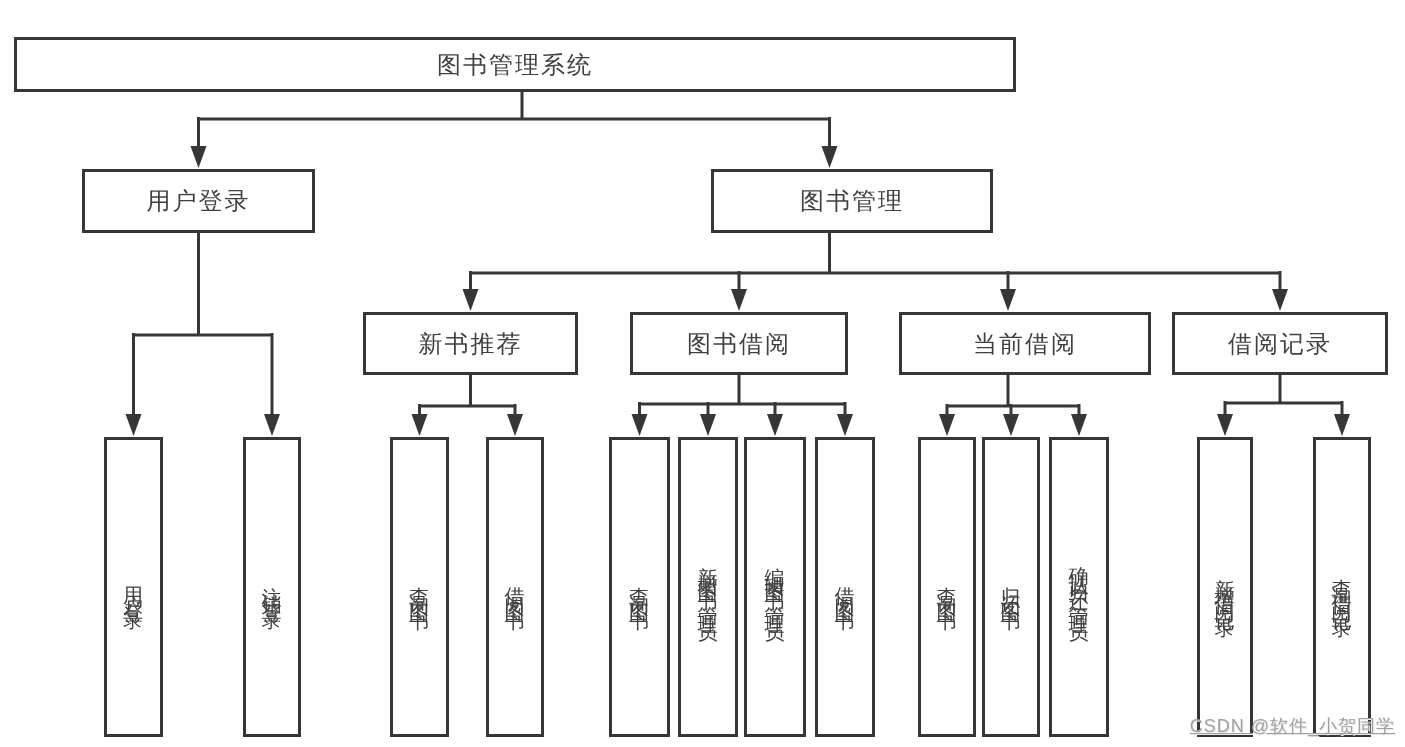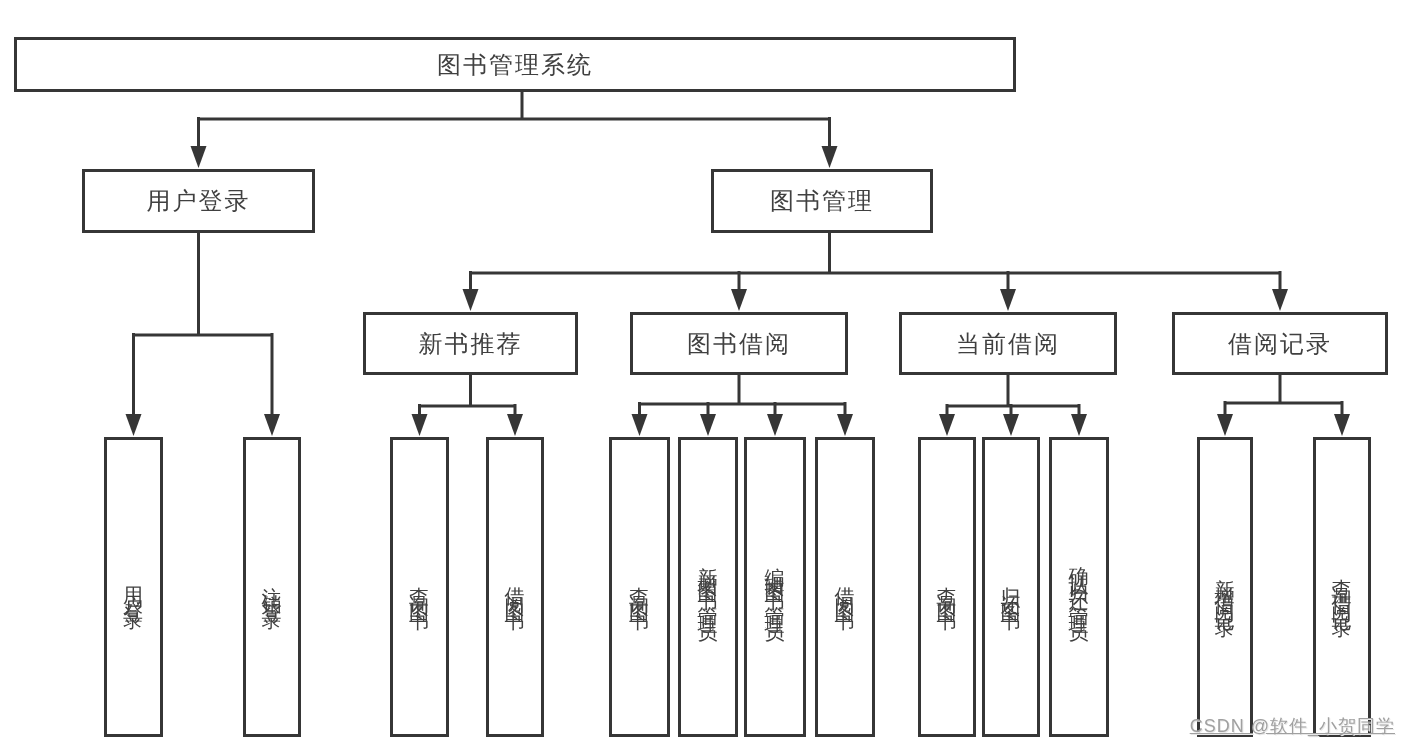--- a/index.html
+++ b/index.html
@@ -106,31 +106,31 @@
     </g>
   </svg>
 
   <div class="node hbox" style="left:14px; top:13px; width:1002px; height:55px;margin-top:24px;">
     <span>图书管理系统</span>
   </div>
 
   <div class="node hbox" style="left:82px; top:169px; width:233px; height:64px;">
     <span>用户登录</span>
   </div>
-  <div class="node hbox" style="left:711px; top:169px; width:222px; height:64px;">
+  <div class="node hbox" style="left:711px; top:169px; width:282px; height:64px;">
     <span>图书管理</span>
   </div>
 
   <div class="node hbox" style="left:363px; top:312px; width:215px; height:63px;">
     <span>新书推荐</span>
   </div>
   <div class="node hbox" style="left:630px; top:312px; width:218px; height:63px;">
     <span>图书借阅</span>
   </div>
-  <div class="node hbox" style="left:899px; top:312px; width:218px; height:63px;text-align:right;">
+  <div class="node hbox" style="left:899px; top:312px; width:252px; height:63px;text-align:right;">
     <span>当前借阅</span>
   </div>
   <div class="node hbox" style="left:1172px; top:312px; width:216px; height:63px;">
     <span>借阅记录</span>
   </div>
 
   <div class="node vbox" style="left:104px; width:59px;">
     <span>用户登录</span>
   </div>
   <div class="node vbox" style="left:243px; width:58px;">

